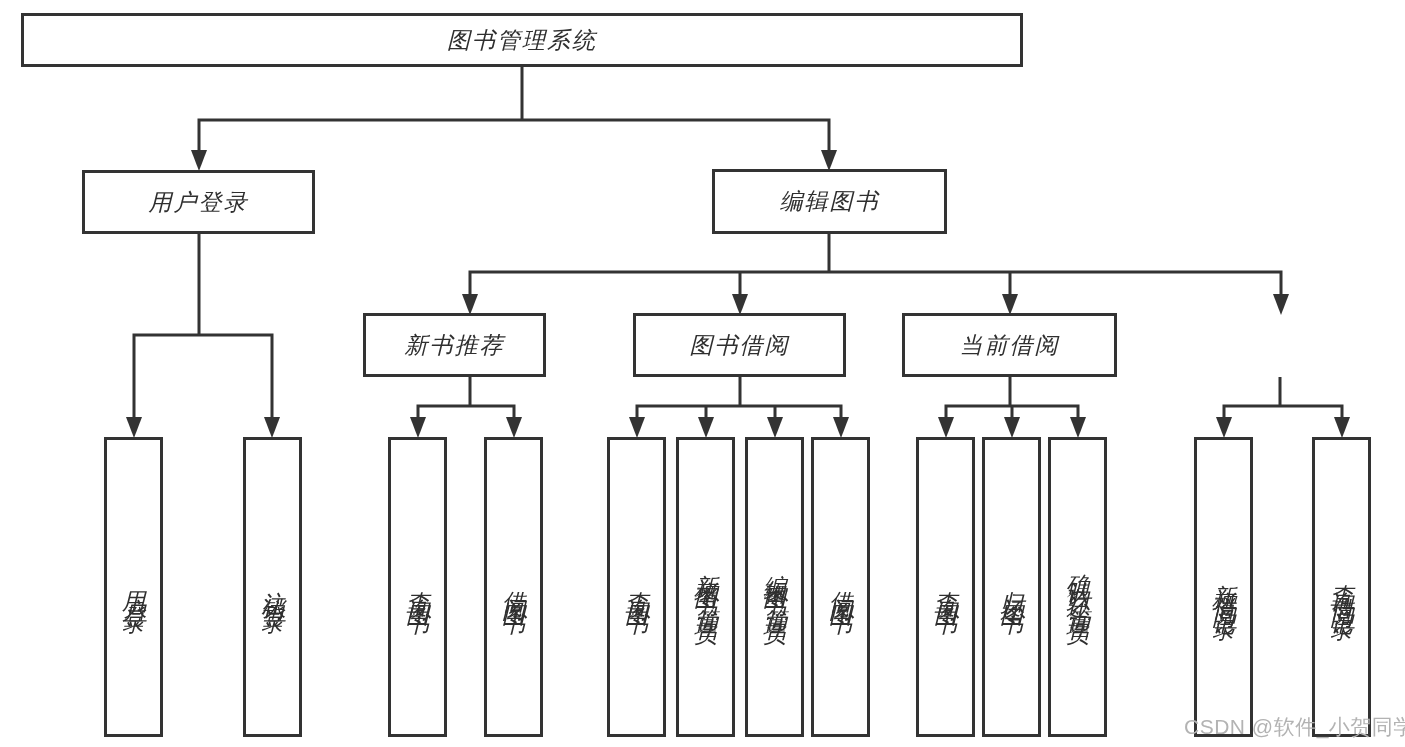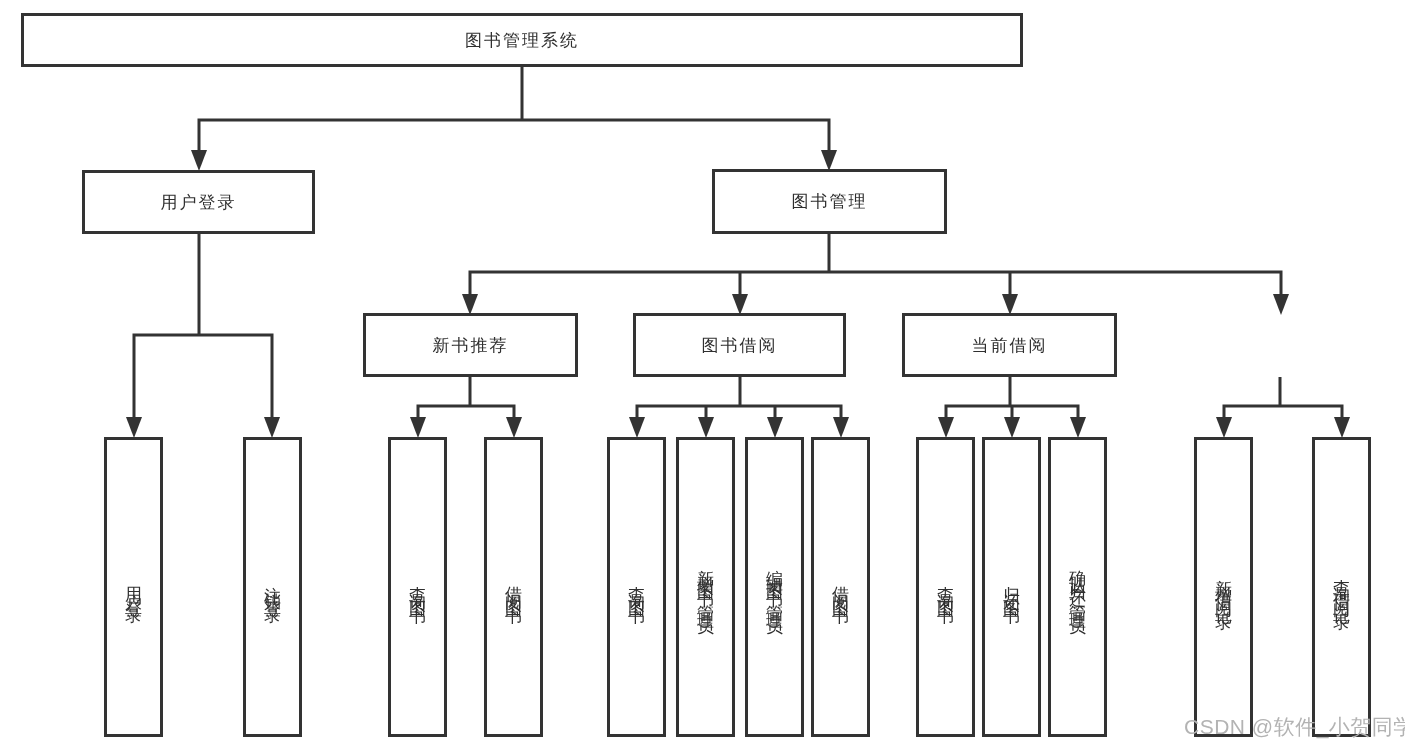--- a/index.html
+++ b/index.html
@@ -16,24 +16,25 @@
     box-sizing:border-box;
     background:#ffffff;
     border:3px solid #333333;
     display:flex;
     align-items:center;
     justify-content:center;
     color:#2f2f2f;
     z-index:2;
   }
   .box .lbl{
-    font-size:17px;
+    font-size:23px;
     letter-spacing:2px;
     line-height:1;
     white-space:nowrap;
+    font-style:italic;
   }
   .leaf{width:59px;top:437px;height:300px;}
   .leaf .lbl{
     writing-mode:vertical-rl;
     text-orientation:mixed;
     letter-spacing:7px;
     white-space:normal;
     max-height:292px;
   }
   .watermark{
@@ -92,24 +93,24 @@
   </svg>
 
   <div class="box" style="left:21px;top:13px;width:1002px;height:54px">
     <span class="lbl">图书管理系统</span>
   </div>
 
   <div class="box" style="left:82px;top:170px;width:233px;height:64px">
     <span class="lbl">用户登录</span>
   </div>
   <div class="box" style="left:712px;top:169px;width:235px;height:65px">
-    <span class="lbl">图书管理</span>
+    <span class="lbl">编辑图书</span>
   </div>
 
-  <div class="box" style="left:363px;top:313px;width:215px;height:64px">
+  <div class="box" style="left:363px;top:313px;width:183px;height:64px">
     <span class="lbl">新书推荐</span>
   </div>
   <div class="box" style="left:902px;top:313px;width:215px;height:64px">
     <span class="lbl">当前借阅</span>
   </div>
   <div class="box" style="left:633px;top:313px;width:213px;height:64px">
     <span class="lbl">图书借阅</span>
   </div>
 
   <div class="box leaf" style="left:104px">

